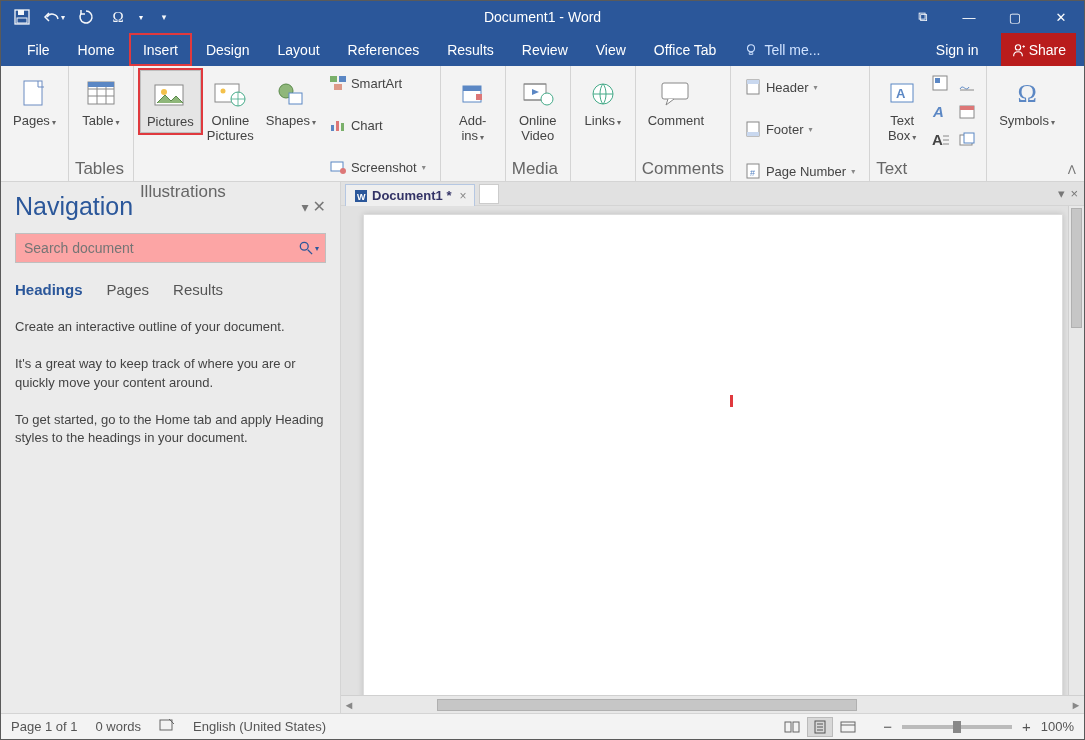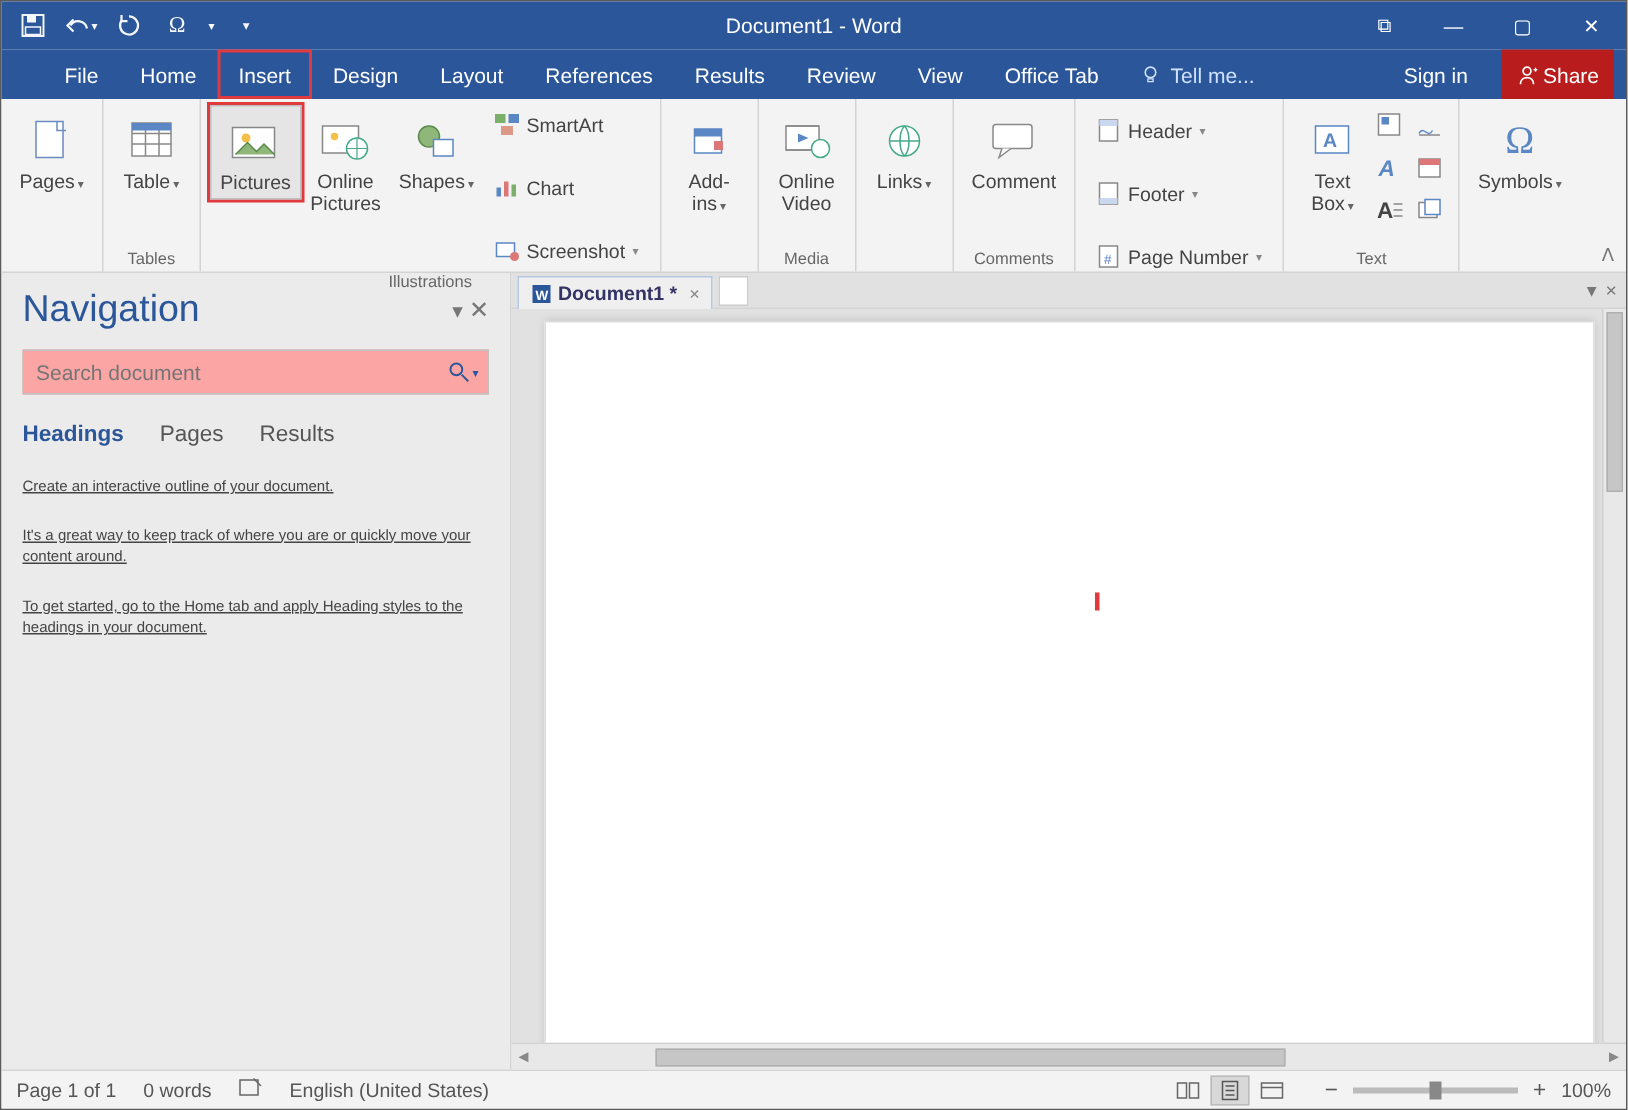--- a/index.html
+++ b/index.html
@@ -18,32 +18,32 @@
   body { margin:0; width:1085px; height:740px; background:#888; overflow:hidden; font-size:14px; color:var(--text-dark);}
   .window { width:1085px; height:740px; background:var(--gray-bg); display:flex; flex-direction:column; border:1px solid #5a5a5a; }
   
   .titlebar { height:32px; background:var(--blue-dark); color:white; display:flex; align-items:center; font-size:13px; }
   .qat { display:flex; align-items:center; gap:10px; padding:0 10px; }
   .qat-btn { width:22px; height:22px; display:flex; align-items:center; justify-content:center; opacity:.95; }
   .title-text { flex:1; text-align:center; font-size:14px; }
   .winbtns { display:flex; }
   .winbtn { width:46px; height:32px; display:flex; align-items:center; justify-content:center; }
   
-  .ribbon-tabs { height:33px; background:var(--blue-dark); color:white; display:flex; align-items:stretch; font-size:14px; padding-left:28px; }
+  .ribbon-tabs { height:33px; background:var(--blue-dark); color:white; display:flex; align-items:stretch; font-size:14px; padding-left:12px; }
   .ribbon-tabs .tab { padding:0 14px; display:flex; align-items:center; cursor:default; }
   .ribbon-tabs .tab.highlighted { border:2px solid var(--red-box); padding:0 12px; }
   .ribbon-tabs .spacer { flex:1; }
   .ribbon-tabs .right { display:flex; align-items:center; gap:8px; padding-right:8px; }
   .ribbon-tabs .tellme { display:flex; align-items:center; gap:6px; color:#cfe2ff; font-size:14px; }
   .share-btn { background:#b91c1c; display:flex; align-items:center; height:100%; padding:0 10px; gap:4px; }
   
   .ribbon { height:116px; background:var(--gray-bg); border-bottom:1px solid var(--gray-border); display:flex; position:relative; }
   .group { border-right:1px solid var(--gray-border); padding:4px 6px 2px; display:flex; flex-direction:column; }
   .group-body { flex:1; display:flex; align-items:flex-start; }
-  .group-label { text-align:center; font-size:11px; color:#666; padding:2px 0 0; }
+  .group-label { text-align:left; font-size:17px; color:#666; padding:2px 0 0; }
   .bigbtn { display:flex; flex-direction:column; align-items:center; justify-content:flex-start; padding:2px 6px; min-width:52px; }
   .bigbtn .icon { width:36px; height:36px; margin:4px 0 2px; display:flex; align-items:center; justify-content:center; }
   .bigbtn .lbl { font-size:13px; color:#444; text-align:center; line-height:1.15; }
   .smallrow { display:flex; flex-direction:column; gap:20px; padding:2px 4px; }
   .smallbtn { display:flex; align-items:center; gap:5px; font-size:13px; color:#444; padding:3px 4px; white-space:nowrap;}
   .smallbtn .sicon { width:16px; height:16px; display:flex; align-items:center; justify-content:center; }
   .iconcol { display:flex; flex-direction:column; gap:6px; padding:3px 2px;}
   .iconcol .ic { width:22px; height:22px; display:flex; align-items:center; justify-content:center;}
   .dd-caret::after { content:"▾"; font-size:8px; color:#666; margin-left:2px;}
   .sel-pic { background:#E5E5E5; border:1px solid #BFBFBF; }
@@ -60,21 +60,21 @@
   .navpane { width:340px; background:var(--gray-pane); border-right:1px solid var(--gray-border); padding:10px 14px; display:flex; flex-direction:column; }
   .nav-header { display:flex; align-items:center; justify-content:space-between; margin-bottom:12px;}
   .nav-title { font-size:25px; color:var(--link-blue); font-weight:400;}
   .nav-close { display:flex; gap:4px; align-items:center; color:#777; font-size:14px;}
   .nav-search { display:flex; align-items:center; border:1px solid #bfbfbf; background:#fca5a5; height:30px; padding:0 6px;}
   .nav-search input { flex:1; border:none; outline:none; font-size:14px; color:#222; background:transparent;}
   .nav-search .sbtn { color:var(--link-blue); font-size:14px; display:flex; align-items:center; gap:2px;}
   .nav-tabs { display:flex; gap:24px; margin:18px 0 18px; font-size:15px; }
   .nav-tabs .nt { color:#555; }
   .nav-tabs .nt.active { color:var(--link-blue); font-weight:600; border-bottom:2px solid transparent;}
-  .nav-body p { font-size:10px; color:#444; margin:0 0 18px; line-height:1.45;text-decoration:underline; }
+  .nav-body p { font-size:13px; color:#444; margin:0 0 18px; line-height:1.45; }
   .docarea { flex:1; background:#E1E1E1; display:flex; flex-direction:column; position:relative; }
   .page-viewport { flex:1; overflow:hidden; background:#E1E1E1; position:relative; display:flex; justify-content:center; padding-top:8px;}
   .page { width:700px; height:900px; background:white; box-shadow:0 0 6px rgba(0,0,0,.15); border:1px solid #ddd; position:relative;}
   .page .cursor { position:absolute; left:366px; top:180px; width:3px; height:12px; background:var(--red-box);}
   .vscroll { position:absolute; right:0; top:0; width:16px; height:100%; background:#E8E8E8; border-left:1px solid #d0d0d0;}
   .vscroll .thumb { position:absolute; top:2px; left:2px; right:2px; height:120px; background:#C6C6C6; border:1px solid #b0b0b0;}
   .hscroll { height:18px; background:#E8E8E8; border-top:1px solid #d0d0d0; display:flex; align-items:center;}
   .hscroll .arrow { width:16px; text-align:center; color:#888; font-size:11px;}
   .hscroll .track { flex:1; height:12px; position:relative;}
   .hscroll .thumb { position:absolute; left:80px; width:420px; top:0; bottom:0; background:#C6C6C6; border:1px solid #b0b0b0;}

